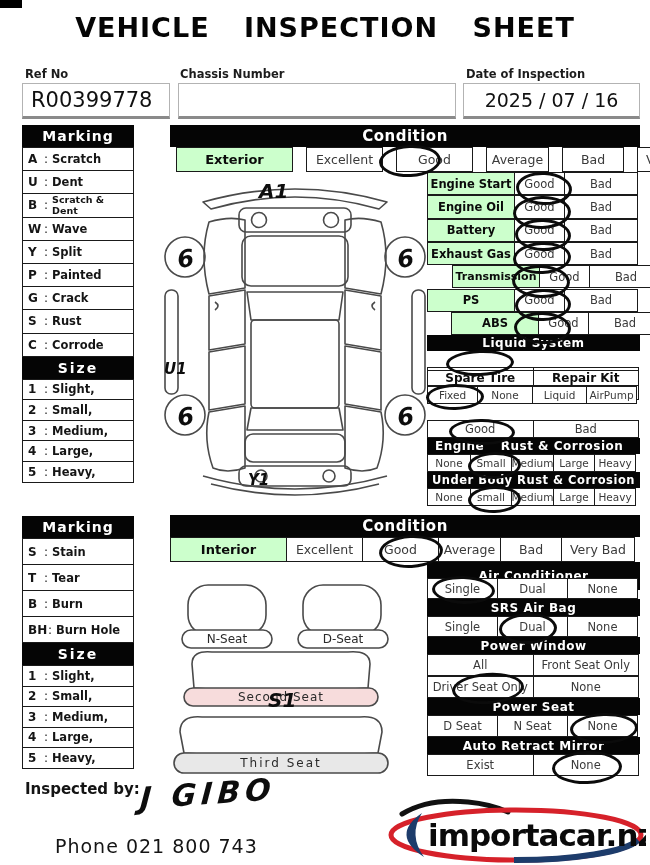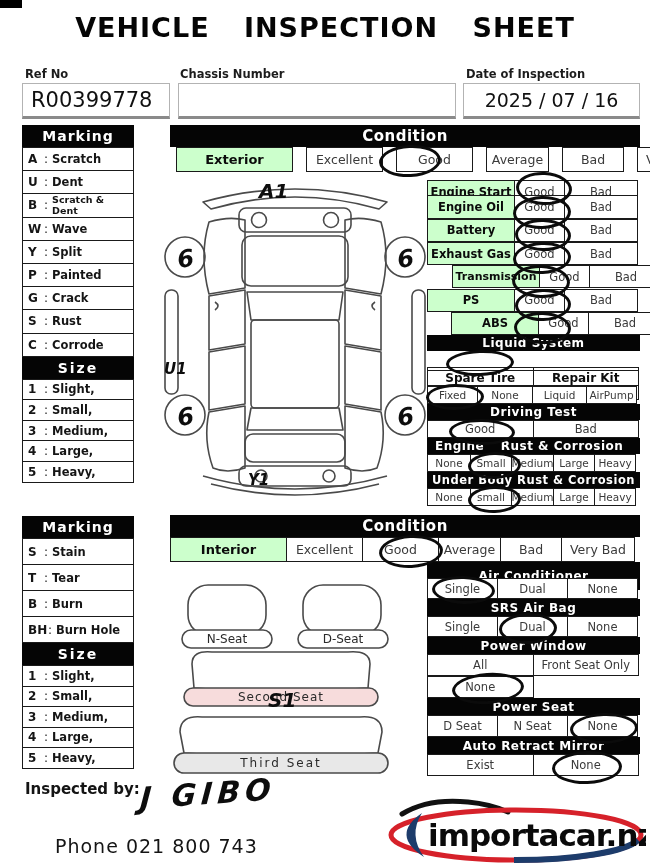--- a/index.html
+++ b/index.html
@@ -175,21 +175,21 @@
       <text x="96" y="26" font-size="20">A1</text>
       <text x="1" y="202" font-size="15">U1</text>
       <text x="85" y="313" font-size="15">Y1</text>
       <text x="14" y="95" font-size="24" transform="rotate(-8 22 85)">6</text>
       <text x="234" y="95" font-size="24" transform="rotate(-8 242 85)">6</text>
       <text x="14" y="253" font-size="24" transform="rotate(-8 22 243)">6</text>
       <text x="234" y="253" font-size="24" transform="rotate(-8 242 243)">6</text>
     </g>
   </svg>
 
-  <div class="row" style="left:427px;top:172px;height:23.3px;margin-top:8px;">
+  <div class="row" style="left:427px;top:172px;height:23.3px;">
     <div class="cell g" style="width:88px;font-size:11.5px;">Engine Start</div>
     <div class="cell" style="width:51px;font-size:11.5px;">Good</div>
     <div class="cell" style="width:74px;font-size:11.5px;">Bad</div>
   </div>
   <div class="row" style="left:427px;top:195.3px;height:23.3px;">
     <div class="cell g" style="width:88px;font-size:11.5px;">Engine Oil</div>
     <div class="cell" style="width:51px;font-size:11.5px;">Good</div>
     <div class="cell" style="width:74px;font-size:11.5px;">Bad</div>
   </div>
   <div class="row" style="left:427px;top:218.6px;height:23.3px;">
@@ -228,21 +228,20 @@
     <div class="cell" style="width:106.5px;font-size:12px;font-weight:bold;color:#0c0c0c;">Spare Tire</div>
     <div class="cell" style="width:106.5px;font-size:12px;font-weight:bold;color:#0c0c0c;">Repair Kit</div>
   </div>
   <div class="row" style="left:427px;top:386px;height:18px;">
     <div class="cell" style="width:51px;font-size:10.5px;">Fixed</div>
     <div class="cell" style="width:56px;font-size:10.5px;">None</div>
     <div class="cell" style="width:55px;font-size:10.5px;">Liquid</div>
     <div class="cell" style="width:51px;font-size:10.5px;">AirPump</div>
   </div>
 
-  <div class="bar" style="left:427px;top:404px;width:213px;height:16px;font-size:12px;">Driving Test</div>
   <div class="row" style="left:427px;top:420px;height:18px;">
     <div class="cell" style="width:106.5px;font-size:11.5px;">Good</div>
     <div class="cell" style="width:106.5px;font-size:11.5px;">Bad</div>
   </div>
 
   <div class="bar" style="left:427px;top:438px;width:213px;height:16px;font-size:12px;justify-content:flex-start;">
     <span style="margin-left:8px;">Engine</span>
     <span style="flex:1;text-align:center;">Rust &amp; Corrosion</span>
   </div>
   <div class="row" style="left:427px;top:454px;height:18px;">
@@ -355,20 +354,21 @@
     <div class="cell" style="width:71px;font-size:11.5px;">Dual</div>
     <div class="cell" style="width:71px;font-size:11.5px;">None</div>
   </div>
 
   <div class="bar" style="left:427px;top:637px;width:213px;height:17px;font-size:12px;">Power Window</div>
   <div class="row" style="left:427px;top:654px;height:22px;">
     <div class="cell" style="width:106.5px;font-size:11.5px;">All</div>
     <div class="cell" style="width:106.5px;font-size:11.5px;">Front Seat Only</div>
   </div>
   <div class="row" style="left:427px;top:676px;height:22px;">
+    <div class="cell" style="width:106.5px;font-size:11.5px;">Driver Seat Only</div>
     <div class="cell" style="width:106.5px;font-size:11.5px;">None</div>
   </div>
 
   <div class="bar" style="left:427px;top:698px;width:213px;height:17px;font-size:12px;">Power Seat</div>
   <div class="row" style="left:427px;top:715px;height:22px;">
     <div class="cell" style="width:71px;font-size:11.5px;">D Seat</div>
     <div class="cell" style="width:71px;font-size:11.5px;">N Seat</div>
     <div class="cell" style="width:71px;font-size:11.5px;">None</div>
   </div>
 

